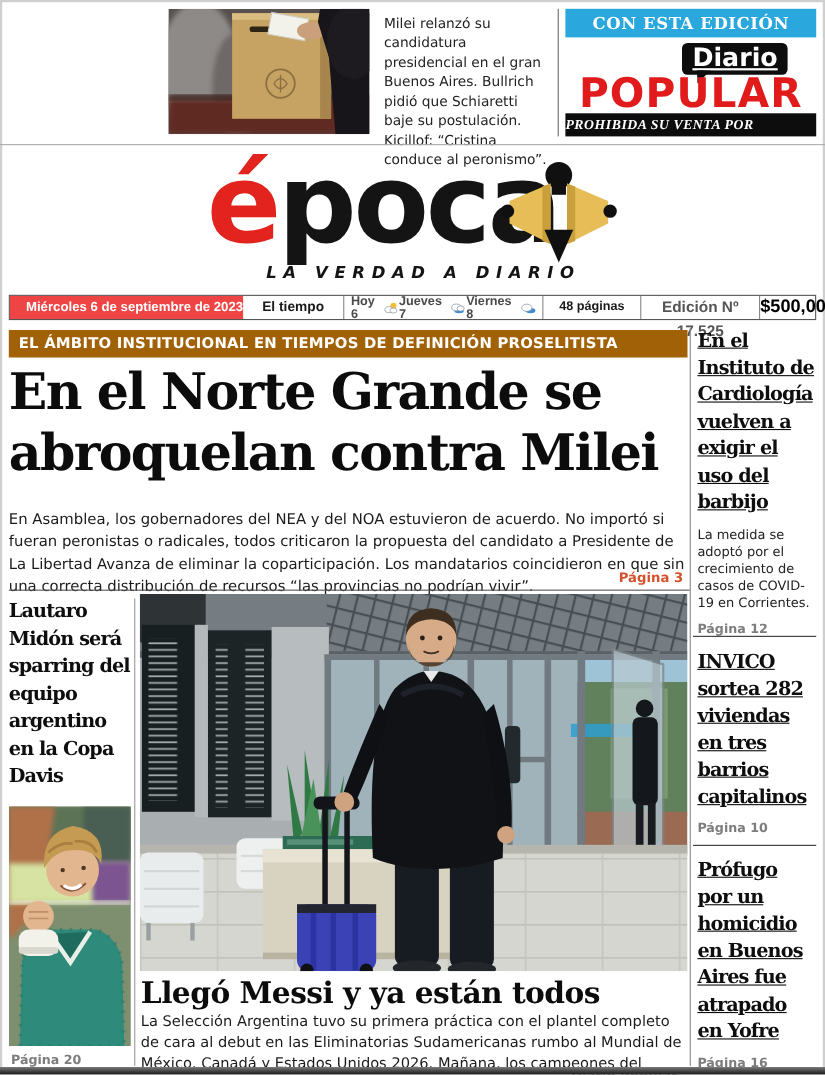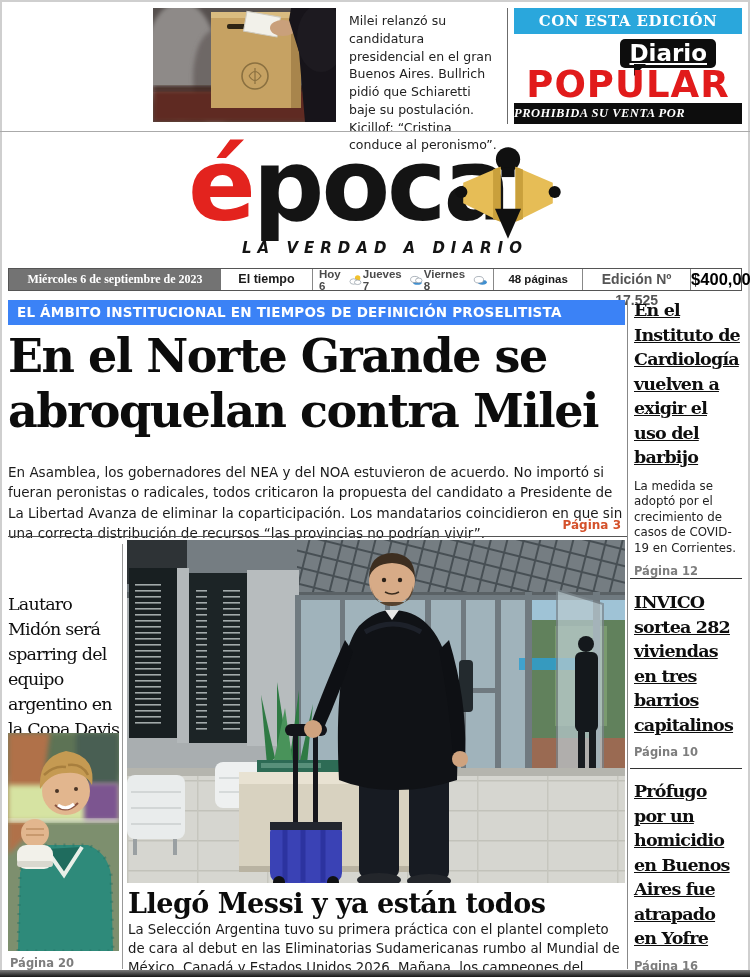--- a/index.html
+++ b/index.html
@@ -36,51 +36,51 @@
   
   .logo-text{left:188px;top:136px;font-size:100px;line-height:100px;font-weight:bold;
     letter-spacing:-3px;color:#141414;white-space:nowrap;}
   .logo-e{color:#e3231e;}
   .mascot{left:452px;top:140px;}
   .tagline{left:230px;top:239px;width:310px;text-align:center;font-style:italic;
     font-weight:600;font-size:15px;letter-spacing:6px;color:#141414;}
   
   .infobar{left:8px;top:268px;width:734px;height:23px;border:1px solid #555;display:flex;
     font-family:"Liberation Sans",sans-serif;align-items:stretch;}
-  .ib-date{flex:0 0 212px;background:#737373;color:#fff;font-weight:bold;font-size:12px;
-    text-align:center;line-height:21px;font-family:Liberation Serif, serif;}
+  .ib-date{flex:0 0 212px;background:#ef4444;color:#fff;font-weight:bold;font-size:12px;
+    text-align:right;line-height:21px;}
   .ib-label{flex:0 0 92px;text-align:center;font-weight:bold;font-size:12.5px;line-height:21px;
     border-right:1px solid #888;}
   .ib-weather{flex:1;display:flex;justify-content:space-around;align-items:center;
     color:#4a4a4a;font-weight:bold;font-size:11.5px;padding:0 6px;}
   .ib-day{display:flex;align-items:center;gap:4px;}
   .ib-pages{flex:0 0 90px;text-align:center;font-weight:bold;font-size:11.5px;line-height:21px;
     border-left:1px solid #888;border-right:1px solid #888;}
   .ib-edition{flex:0 0 108px;text-align:center;font-weight:bold;font-size:14px;line-height:21px;
     color:#555;border-right:1px solid #888;}
   .ib-price{flex:1;text-align:center;font-weight:800;font-size:16.5px;line-height:20px;color:#000;}
   
-  .kicker{left:8px;top:300px;width:617px;height:25px;background:#3b82f6;color:#fff;
+  .kicker{left:8px;top:300px;width:617px;height:25px;background:#a16207;color:#fff;
     font-weight:bold;font-size:13.5px;line-height:25px;padding-left:9px;letter-spacing:0.2px;}
   .lead-head{left:8px;top:329px;width:617px;font-family:"DejaVu Serif",serif;font-weight:bold;
     font-size:46px;line-height:1.2;letter-spacing:-1.5px;color:#0c0c0c;}
   .lead-body{left:8px;top:462px;width:617px;height:72px;font-size:13.5px;line-height:1.5;color:#1b1b1b;}
   .pageref-hot{position:absolute;right:4px;bottom:0;color:#d4512b;font-weight:bold;font-size:12px;}
   .h-lead{left:8px;top:536px;width:619px;background:#555;}
   
   .v-right{left:627px;top:298px;height:671px;background:#888;}
   .v-left{left:122px;top:544px;height:425px;background:#999;}
   .rc{left:634px;width:108px;}
   .rc-head{font-family:"DejaVu Serif",serif;font-weight:bold;font-size:17.5px;line-height:24.5px;
     letter-spacing:-0.8px;color:#0e0e0e;text-decoration:underline;}
   .rc-body{margin-top:9px;font-size:11.8px;line-height:15.5px;color:#222;}
   .pageref{margin-top:8px;color:#7d7d7d;font-weight:bold;font-size:11.5px;}
   .rc-rule{left:630px;width:112px;background:#333;}
-  .lc-head{left:8px;top:544px;width:112px;font-family:"DejaVu Serif",serif;font-weight:normal;
-    font-size:17.5px;line-height:25px;letter-spacing:-0.8px;color:#0e0e0e;margin-top:48px;}
+  .lc-head{left:8px;top:544px;width:112px;font-family:"DejaVu Serif",serif;font-weight:bold;
+    font-size:17.5px;line-height:25px;letter-spacing:-0.8px;color:#0e0e0e;}
   .tennis{left:8px;top:733px;width:111px;height:218px;overflow:hidden;}
   .lc-pageref{left:10px;top:956px;color:#7d7d7d;font-weight:bold;font-size:11.5px;}
   
   .messi-photo{left:127px;top:540px;width:498px;height:343px;overflow:hidden;}
   .messi-head{left:128px;top:888px;width:495px;font-family:"DejaVu Serif",serif;font-weight:bold;
     font-size:27px;letter-spacing:-0.5px;color:#0c0c0c;}
   .messi-body{left:128px;top:921px;width:494px;height:50px;font-size:13.3px;line-height:1.42;color:#1b1b1b;}
   .messi-credit{position:absolute;right:6px;bottom:-16px;color:#8a8a8a;font-weight:bold;font-size:12px;}
   .bottom-bar{left:0;top:970px;width:750px;height:7px;background:linear-gradient(#7a7a7a,#161616);}
 </style>
@@ -174,21 +174,21 @@
       <span class="ib-day">
         <span>Viernes 8</span>
         <svg width="18" height="13" viewBox="0 0 18 13">
           <ellipse cx="12" cy="9.8" rx="5.2" ry="2.8" fill="#3f8fd0"></ellipse>
           <ellipse cx="8" cy="6.8" rx="5.4" ry="3.8" fill="#fff" stroke="#8a94a0" stroke-width="0.8"></ellipse>
         </svg>
       </span>
     </div>
     <div class="ib-pages">48 páginas</div>
     <div class="ib-edition">Edición Nº 17.525</div>
-    <div class="ib-price">$400,00</div>
+    <div class="ib-price">$500,00</div>
   </div>
 
   <div class="abs kicker">EL ÁMBITO INSTITUCIONAL EN TIEMPOS DE DEFINICIÓN PROSELITISTA</div>
   <div class="abs lead-head">En el Norte Grande se abroquelan contra Milei</div>
   <div class="abs lead-body">
     <span>En Asamblea, los gobernadores del NEA y del NOA estuvieron de acuerdo. No importó si fueran peronistas o radicales, todos criticaron la propuesta del candidato a Presidente de La Libertad Avanza de eliminar la coparticipación. Los mandatarios coincidieron en que sin una correcta distribución de recursos “las provincias no podrían vivir”.</span>
     <span class="pageref-hot">Página 3</span>
   </div>
   <div class="abs hline h-lead"></div>
 

